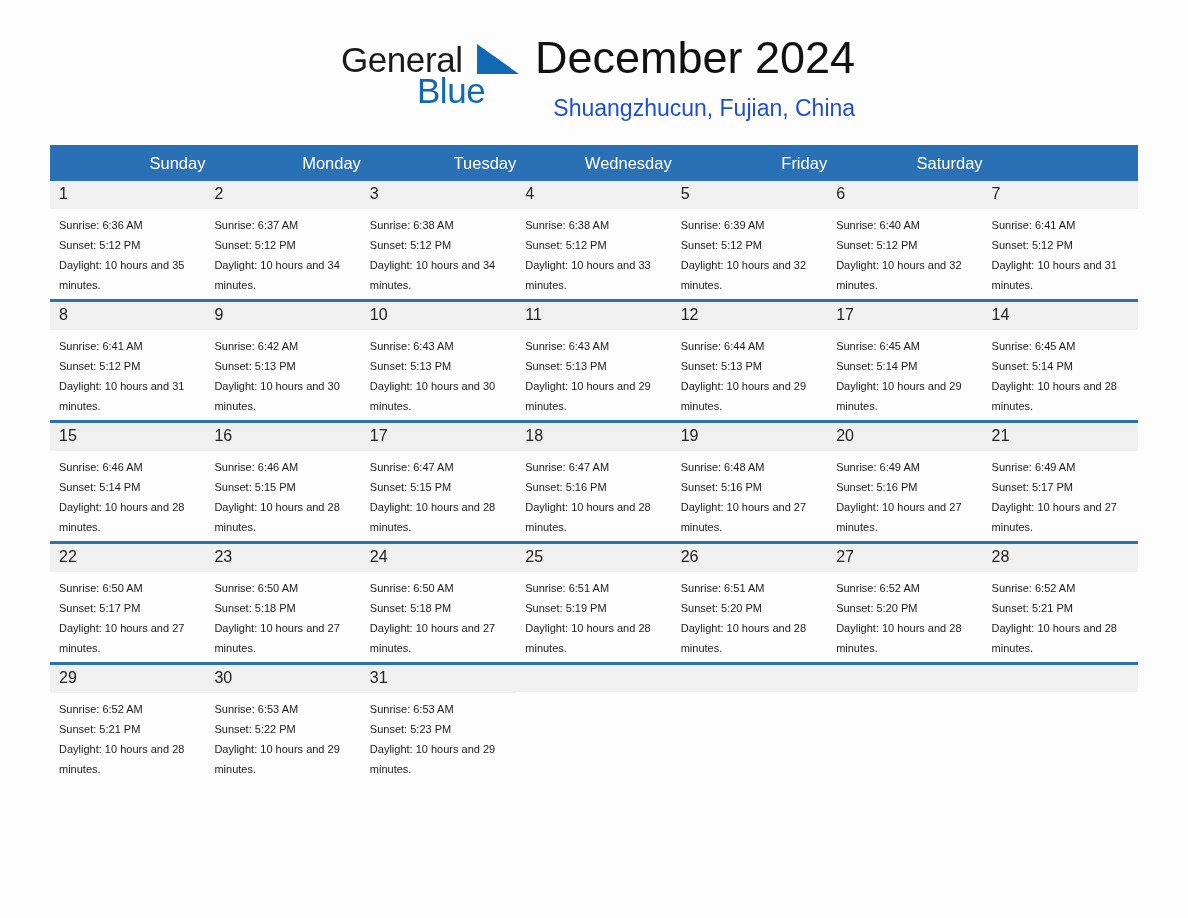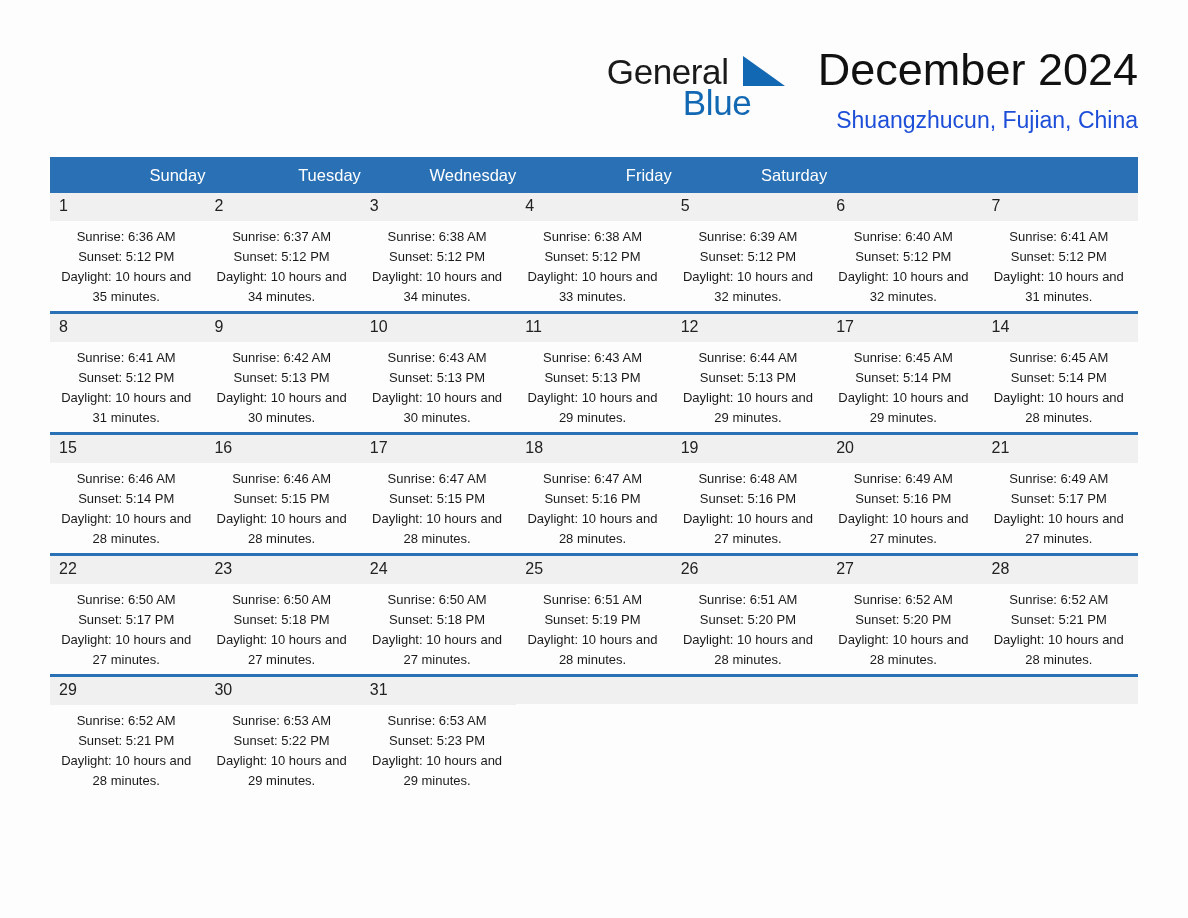--- a/index.html
+++ b/index.html
@@ -18,24 +18,23 @@
     position: relative;
     width: 1188px;
     height: 918px;
     box-sizing: border-box;
   }
 
   
   .topbar {
     display: flex;
     align-items: flex-start;
-    justify-content: flex-end;
-    padding: 44px 50px 0 50px;
+    justify-content: center;
+    padding: 32px 50px 0 50px;
     box-sizing: border-box;
-    gap: 17px;
   }
   .logo {
     position: relative;
     width: 190px;
     height: 70px;
     flex: 0 0 auto;
   }
   .logo-general {
     position: absolute;
     left: 8px;
@@ -122,24 +121,23 @@
     color: #222;
     padding: 5px 0 6px 9px;
     line-height: 1.05;
     min-height: 16px;
   }
   .cell.empty .daynum {
     color: transparent;
   }
   .cell .info {
     padding: 6px 12px 0 9px;
-    font-size: 13px;
+    font-size: 11px;
     line-height: 20px;
     color: #1a1a1a;
-    text-align: center;
   }
   .cell .info div {
     white-space: pre-line;
   }
 </style>
 </head>
 <body>
 
 <div class="page">
 
@@ -154,20 +152,21 @@
     <div class="titles">
       <h1 class="month-title">December 2024</h1>
       <div class="location">Shuangzhucun, Fujian, China</div>
     </div>
 
   </div>
 
   <div class="calendar">
     <div class="weekhead" id="weekhead">
         <div class="dayname">Sunday</div>
+        <div class="dayname">Monday</div>
         <div class="dayname">Tuesday</div>
         <div class="dayname">Wednesday</div>
         <div class="dayname">Friday</div>
         <div class="dayname">Saturday</div>
       </div>
     <div id="weeks-container">
         <div class="week first">
           <div class="cell">
             <div class="daynum">1</div>
             <div class="info">

